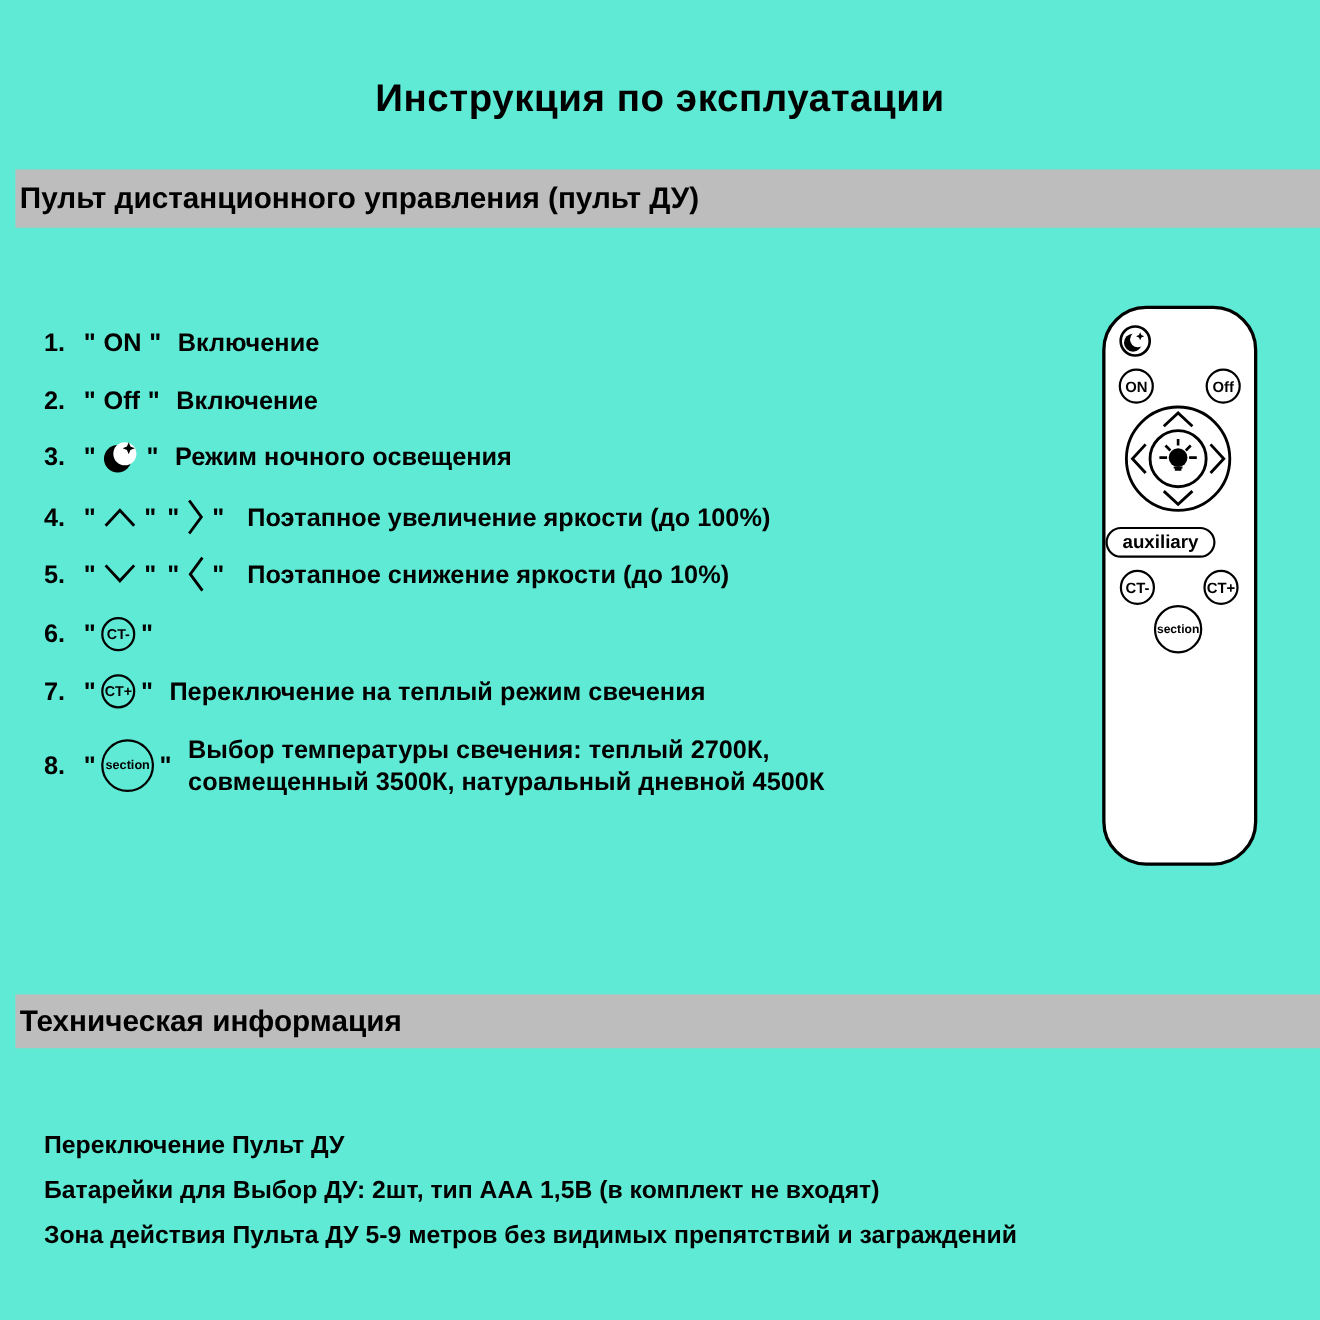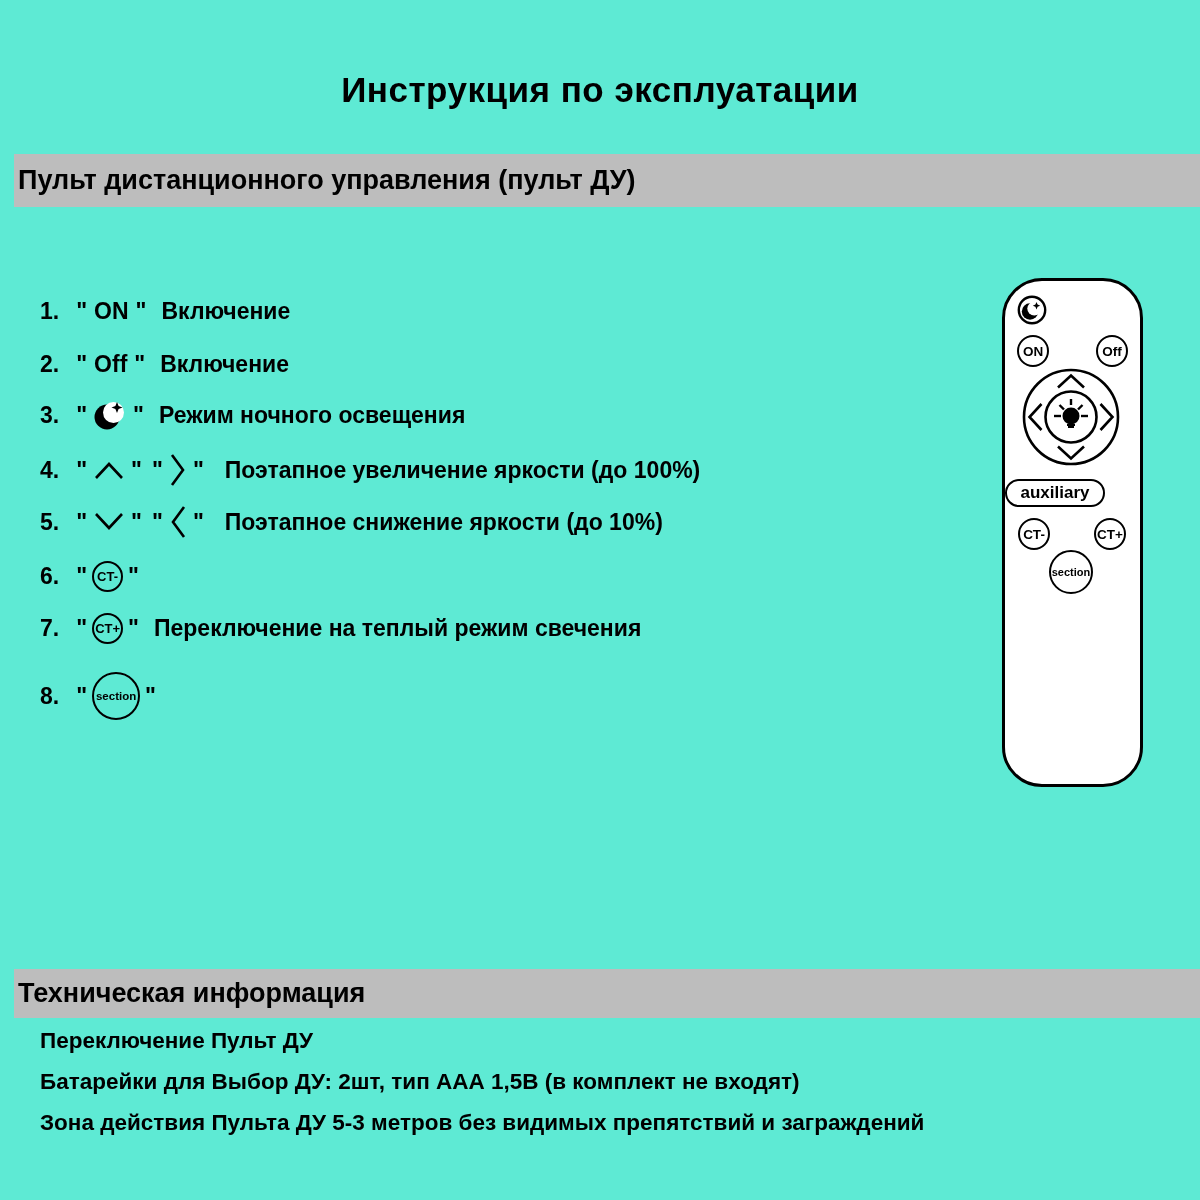--- a/index.html
+++ b/index.html
@@ -11,21 +11,21 @@
   .title {
     position:absolute; top:70px; left:0; width:100%;
     text-align:center; font-size:35px; letter-spacing:0.5px;
   }
   .bar {
     position:absolute; left:14px; width:1186px; background:#bdbdbd;
     display:flex; align-items:center; padding-left:4px; box-sizing:border-box;
     font-size:27px;
   }
   .bar1 { top:154px; height:53px; }
-  .bar2 { top:969px; height:49px; }
+  .bar2 { top:904px; height:49px; }
 
   .item {
     position:absolute; left:40px; display:flex; align-items:center;
     font-size:23px; white-space:nowrap; height:60px;
   }
   .num { margin-right:12px; }
   .q { margin:0 5px; }
   .btxt { margin:0 2px; }
   .txt { margin-left:10px; }
   .txt-wide { margin-left:16px; }
@@ -168,20 +168,22 @@
   </div>
 
   <div class="item" style="top:656px; height:80px;">
     <span class="num">8.</span>
     <span class="q">"</span>
     <span class="circle-btn-big">
       <span>section</span>
     </span>
     <span class="q">"</span>
     <span class="txt two-lines">
+      <div>Выбор температуры свечения: теплый 2700К,</div>
+      <div>совмещенный 3500К, натуральный дневной 4500К</div>
     </span>
   </div>
 
   <div class="remote">
     <span class="abs" style="left:12px; top:14px;">
       <svg class="icon-svg" width="30" height="30" viewBox="0 0 30 30">
         <circle cx="15" cy="15" r="13.2" fill="none" stroke="#000" stroke-width="2.4"></circle>
         <circle cx="13" cy="16.5" r="8.2" fill="#000"></circle>
         <circle cx="17.3" cy="13.6" r="7" fill="#fff"></circle>
         <path d="M19.5 7 l1.1 2.6 2.6 1.1 -2.6 1.1 -1.1 2.6 -1.1 -2.6 -2.6 -1.1 2.6 -1.1 z" fill="#000"></path>
@@ -225,15 +227,15 @@
       <span>section</span>
     </div>
   </div>
 
   <div class="bar bar2">
     <span>Техническая информация</span>
   </div>
 
   <div class="tech-line" style="top:1028px">Переключение Пульт ДУ</div>
   <div class="tech-line" style="top:1069px">Батарейки для Выбор ДУ: 2шт, тип ААА 1,5В (в комплект не входят)</div>
-  <div class="tech-line" style="top:1110px">Зона действия Пульта ДУ 5-3 метров без видимых препятствий и заграждений</div>
+  <div class="tech-line" style="top:1110px">Зона действия Пульта ДУ 5-9 метров без видимых препятствий и заграждений</div>
 
 </div>
 
 </body></html>

